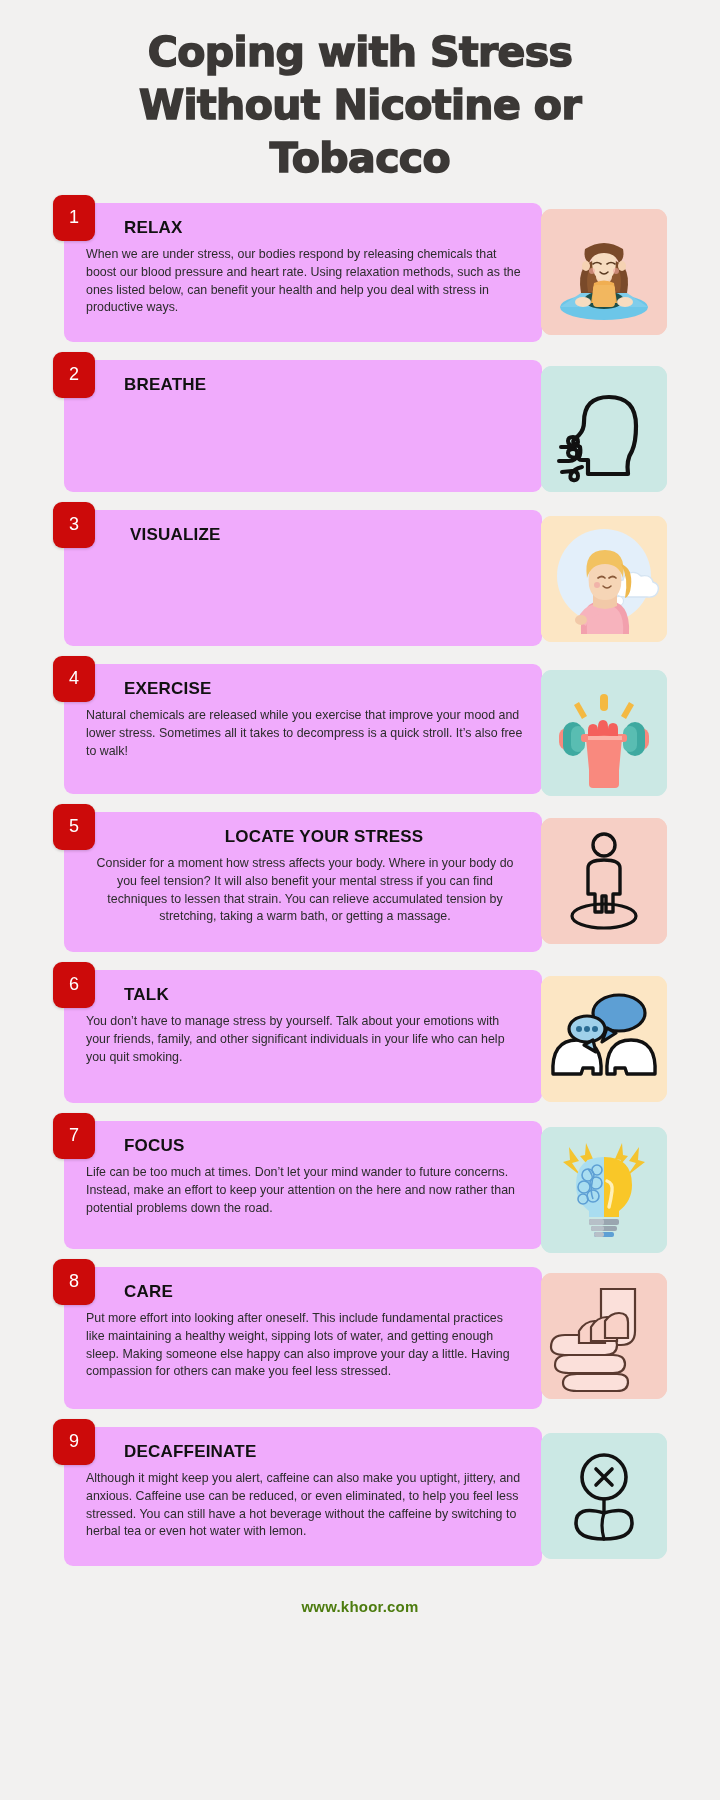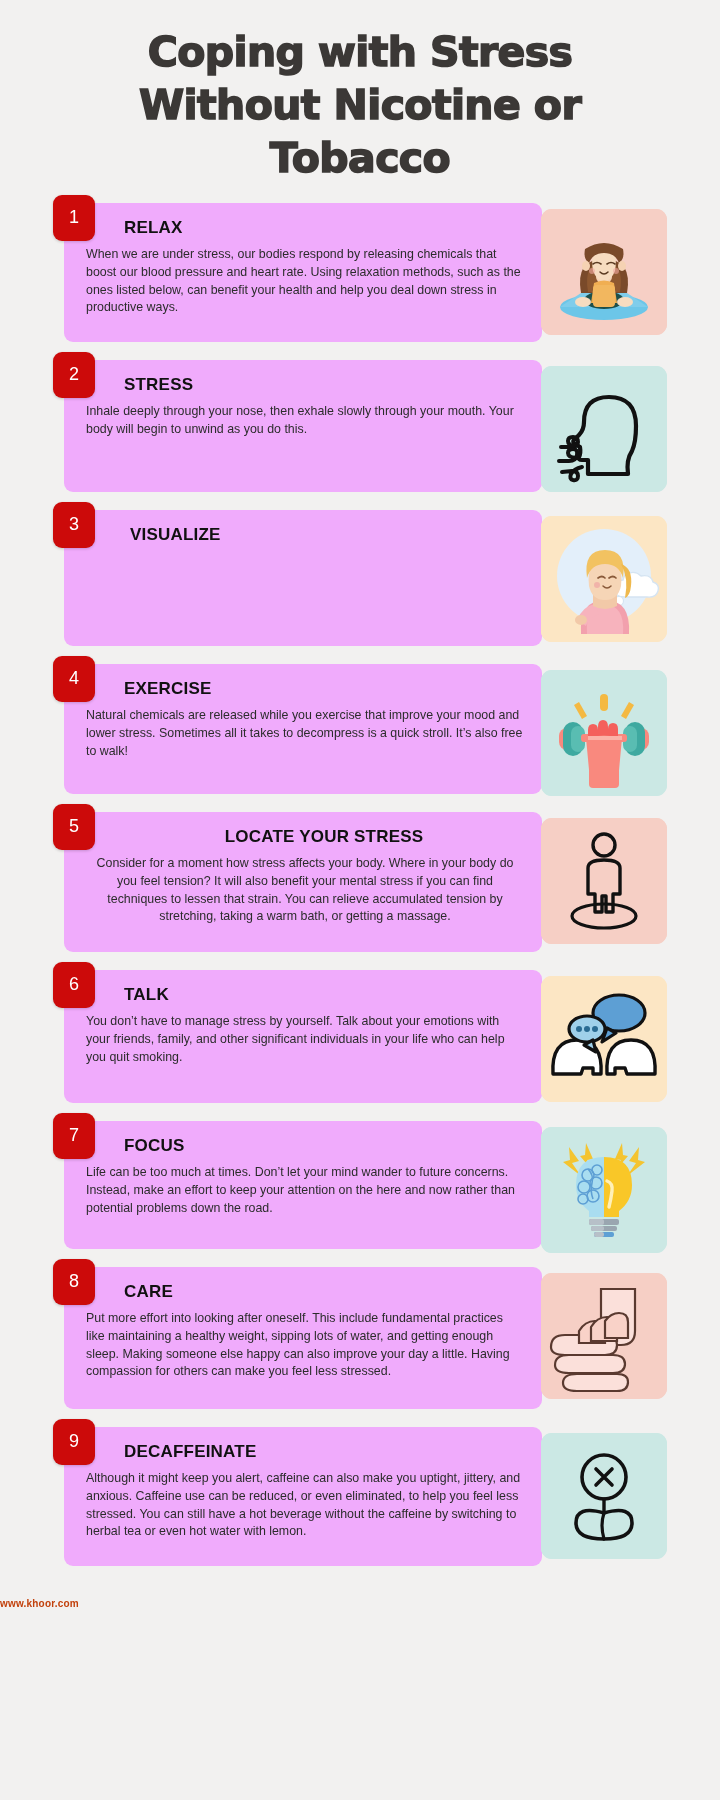--- a/index.html
+++ b/index.html
@@ -100,24 +100,24 @@
   .card.c3 .card-body { min-height: 136px; padding-left: 28px; }
   .card.c4 .card-body { min-height: 130px; }
   .card.c5 .card-body { min-height: 140px; text-align: center; }
   .card.c6 .card-body { min-height: 133px; }
   .card.c7 .card-body { min-height: 128px; margin-top: 12px; }
   .card.c8 .card-body { min-height: 142px; }
   .card.c9 .card-body { min-height: 139px; }
 
   
   .footer {
-    text-align: left;
-    font-size: 10px;
+    text-align: center;
+    font-size: 15px;
     font-weight: 700;
-    color: #c2410c;
+    color: #4d7c0f;
     padding-top: 14px;
     letter-spacing: 0.2px;
   }
 </style>
 </head>
 <body>
 
 <div class="page">
 
   <div class="title-wrap">
@@ -127,21 +127,21 @@
       <div>Tobacco</div>
     </div>
   </div>
 
   <div class="cards">
 
     <div class="card c1">
       <div class="badge">1</div>
       <div class="card-body">
         <div class="card-heading">RELAX</div>
-        <div class="card-text">When we are under stress, our bodies respond by releasing chemicals that boost our blood pressure and heart rate. Using relaxation methods, such as the ones listed below, can benefit your health and help you deal down stress in productive ways.</div>
+        <div class="card-text">When we are under stress, our bodies respond by releasing chemicals that boost our blood pressure and heart rate. Using relaxation methods, such as the ones listed below, can benefit your health and help you deal with stress in productive ways.</div>
       </div>
       <div class="tile" style="background:#f6cfc5">
         <svg viewBox="0 0 126 126">
           <rect width="126" height="126" fill="#f6cfc5"></rect>
           <ellipse cx="63" cy="98" rx="44" ry="13" fill="#6cc6e8"></ellipse>
           <path d="M19 98 L40 84 L86 84 L107 98 Z" fill="#7fcdeb"></path>
           <path d="M35 93 q28 -12 56 0 q-28 8 -56 0 Z" fill="#1d4f4a"></path>
           <ellipse cx="63" cy="91" rx="20" ry="9" fill="#1d4f4a"></ellipse>
           <rect x="57" y="88" width="12" height="9" rx="2" fill="#f6e3c7"></rect>
           <path d="M40 84 q-6 -34 23 -34 q29 0 23 34 Z" fill="#7a4a2a"></path>
@@ -160,22 +160,21 @@
           <rect x="52" y="76" width="22" height="22" rx="4" fill="#f2b75f"></rect>
           <ellipse cx="42" cy="93" rx="8" ry="5" fill="#f7dcc0"></ellipse>
           <ellipse cx="84" cy="93" rx="8" ry="5" fill="#f7dcc0"></ellipse>
         </svg>
       </div>
     </div>
 
     <div class="card c2">
       <div class="badge">2</div>
       <div class="card-body">
-        <div class="card-heading">STRESS</div>
-        <div class="card-text">Inhale deeply through your nose, then exhale slowly through your mouth. Your body will begin to unwind as you do this.</div>
+        <div class="card-heading">BREATHE</div>
       </div>
       <div class="tile" style="background:#cbe8e4">
         <svg viewBox="0 0 126 126">
           <rect width="126" height="126" fill="#cbe8e4"></rect>
           <path d="M95 60 q0 -29 -27 -29 q-25 0 -25 25 q0 8 -5 13 l-5 5 q-2 2 1 4 l5 3 q1 6 -1 10 q-1 3 3 3 l6 0 l0 14 l40 0 q-2 -14 4 -23 q4 -9 4 -25 Z" fill="none" stroke="#111" stroke-width="4.2" stroke-linejoin="round" stroke-linecap="round"></path>
           <path d="M35 80 q-8 0 -8 -5 q0 -4 5 -4 q5 0 5 5 q0 5 -7 5 l-10 0" fill="none" stroke="#111" stroke-width="4" stroke-linecap="round"></path>
           <path d="M37 92 q-10 0 -10 -5 q0 -4 5 -4 q5 0 4 6 q-1 6 -8 6 l-10 0" fill="none" stroke="#111" stroke-width="4" stroke-linecap="round"></path>
           <path d="M41 101 q-8 2 -11 7 q-2 5 2 6 q5 1 5 -4 q0 -5 -6 -5 l-10 1" fill="none" stroke="#111" stroke-width="4" stroke-linecap="round"></path>
         </svg>
       </div>

